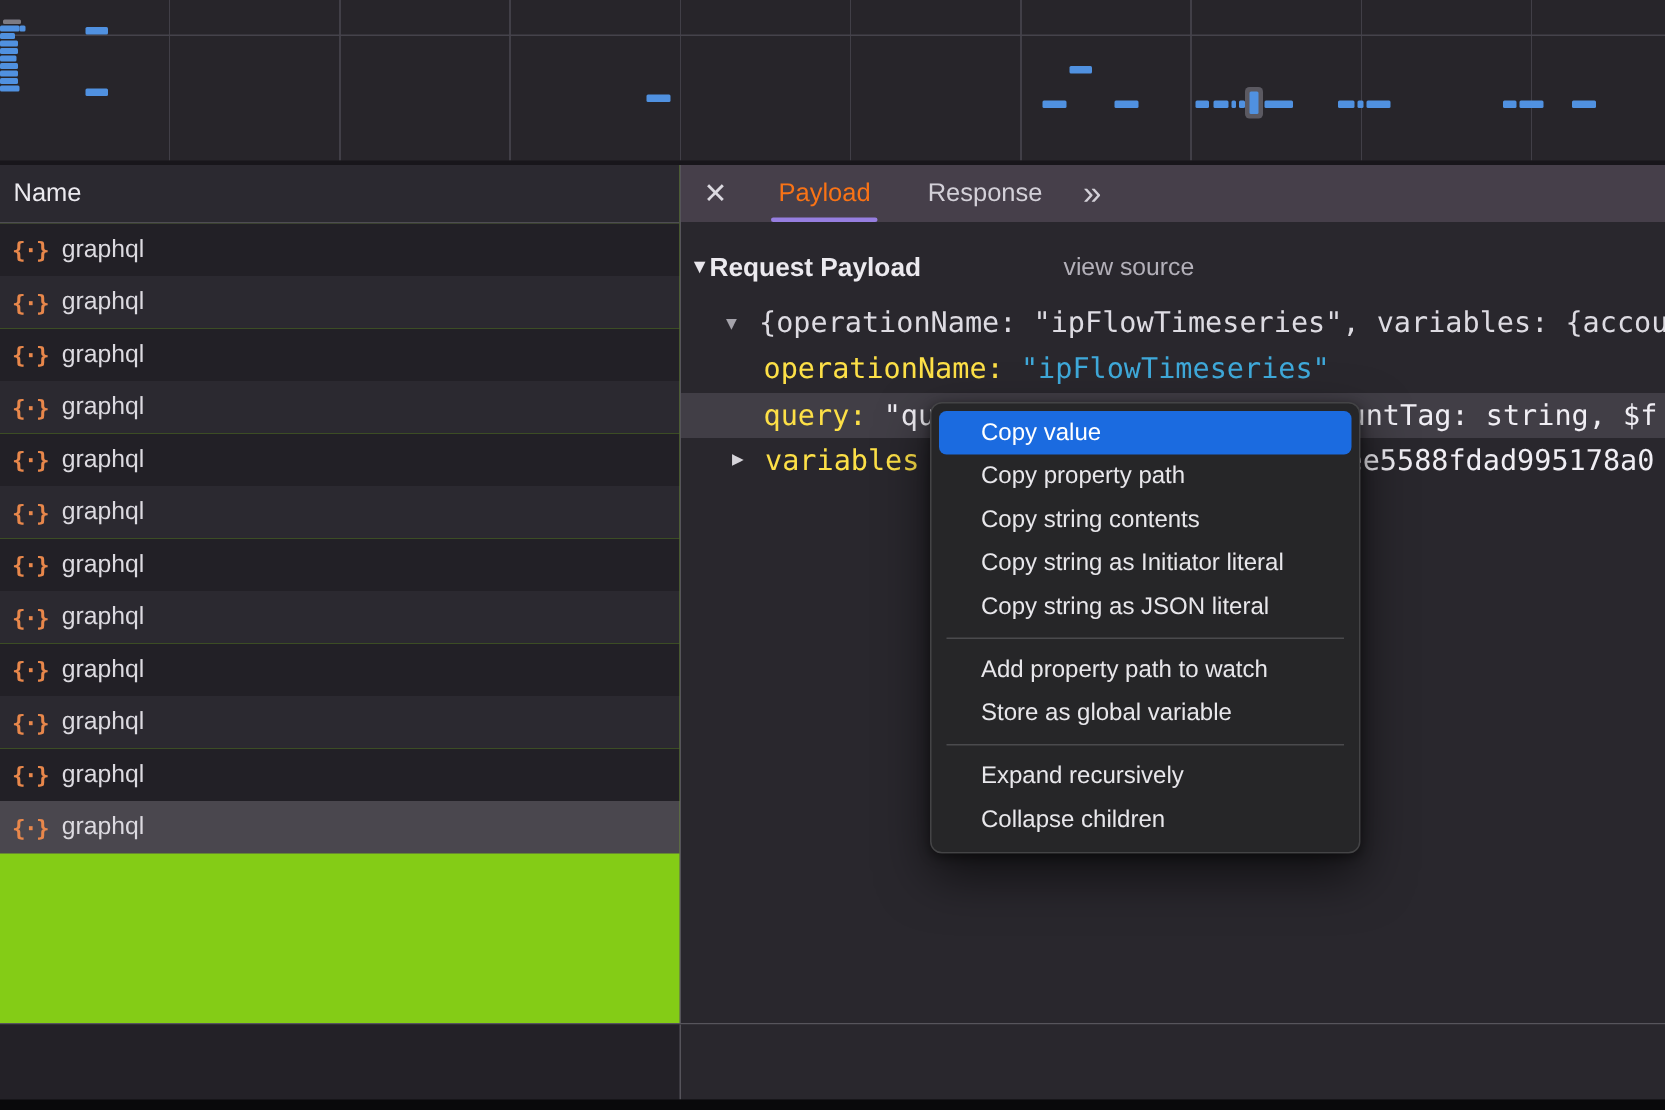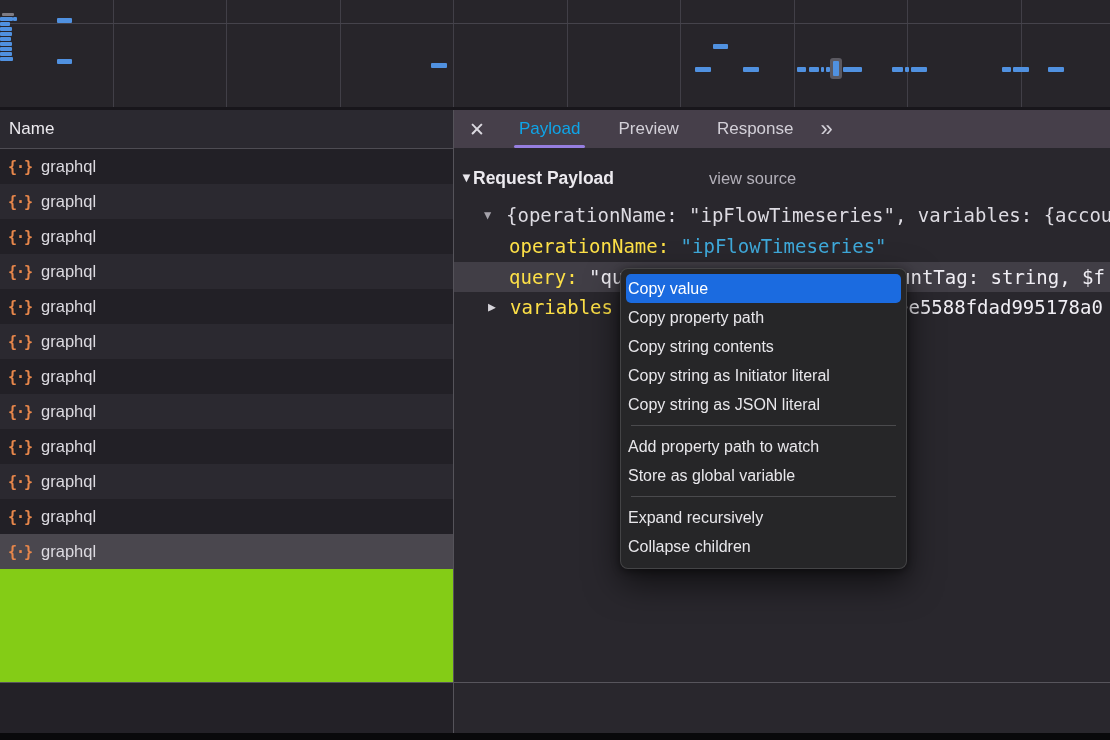--- a/index.html
+++ b/index.html
@@ -34,21 +34,21 @@
   .req-icon{color:#e8874b;font-weight:bold;font-size:15px;margin-right:9px;letter-spacing:-1px;
             font-family:"DejaVu Sans Mono",monospace;}
 
   .right-panel{flex:1;background:#29272d;position:relative;}
 
   
   .tabbar{height:38px;background:#463f4a;display:flex;align-items:center;
           color:#d3d0d8;font-size:17px;}
   .close-x{width:46px;text-align:center;font-size:19px;color:#dcdae1;cursor:default;}
   .tab{padding:0 17px;height:38px;line-height:38px;position:relative;margin:0 2px;}
-  .tab.active{color:#0ea5e9;}
+  .tab.active{color:#f97316;}
   .tab.active::after{content:"";position:absolute;left:12px;right:12px;bottom:0;height:3px;
                      background:#967ee0;border-radius:2px;}
   .more-tabs{margin-left:8px;font-size:22px;color:#d3d0d8;}
 
   
   .payload{position:absolute;top:38px;left:0;right:0;bottom:0;
            font-family:"DejaVu Sans Mono",monospace;font-size:19px;color:#e6e4ea;}
   .p-line{position:absolute;left:0;right:0;height:30px;line-height:30px;
           white-space:nowrap;overflow:hidden;}
   .p-title{top:15px;font-family:"Liberation Sans",sans-serif;}
@@ -70,21 +70,21 @@
   .k{color:#fde047;}
   .s{color:#3fa9da;}
   .w{color:#f0eef4;}
   .pv{color:#dddbe2;}
 
   
   .ctx{position:absolute;left:620px;top:268px;width:287px;box-sizing:border-box;
        background:#262628;border:1px solid rgba(255,255,255,0.14);border-radius:8px;
        padding:5px 0 7px;z-index:10;font-size:16px;color:#e8e7eb;
        box-shadow:0 14px 34px rgba(0,0,0,0.6),0 2px 8px rgba(0,0,0,0.45);}
-  .ctx-item{height:29px;line-height:29px;margin:0 5px;padding:0 2px;border-radius:5px;}
+  .ctx-item{height:29px;line-height:29px;margin:0 5px;padding:0 28px;border-radius:5px;}
   .ctx-item.highlighted{background:#1b6be0;color:#ffffff;}
   .ctx-div{height:1px;background:#4a4a4d;margin:6px 10px;}
 
   
   .footer{position:absolute;top:682px;left:0;width:1110px;height:51px;display:flex;
           border-top:1px solid #57555c;box-sizing:border-box;}
   .f-left{width:454px;box-sizing:border-box;border-right:1px solid #55535a;background:#232127;}
   .f-right{flex:1;background:#29272d;}
   .bottom-strip{position:absolute;top:733px;left:0;width:1110px;height:7px;background:#09090b;}
 </style>
@@ -182,21 +182,20 @@
             <span>graphql</span>
           </div>
         </div>
     </div>
 
     <div class="right-panel">
       <div class="tabbar">
         <div class="close-x">✕</div>
         <div id="tabs" style="display:flex">
             <div class="tab active">Payload</div>
-            <div class="tab">Preview</div>
             <div class="tab">Response</div>
           </div>
         <div class="more-tabs">»</div>
       </div>
 
       <div class="payload">
         <div class="p-line p-title">
           <span class="tri">▼</span>
           <span class="t">Request Payload</span>
           <span class="vs">view source</span>

